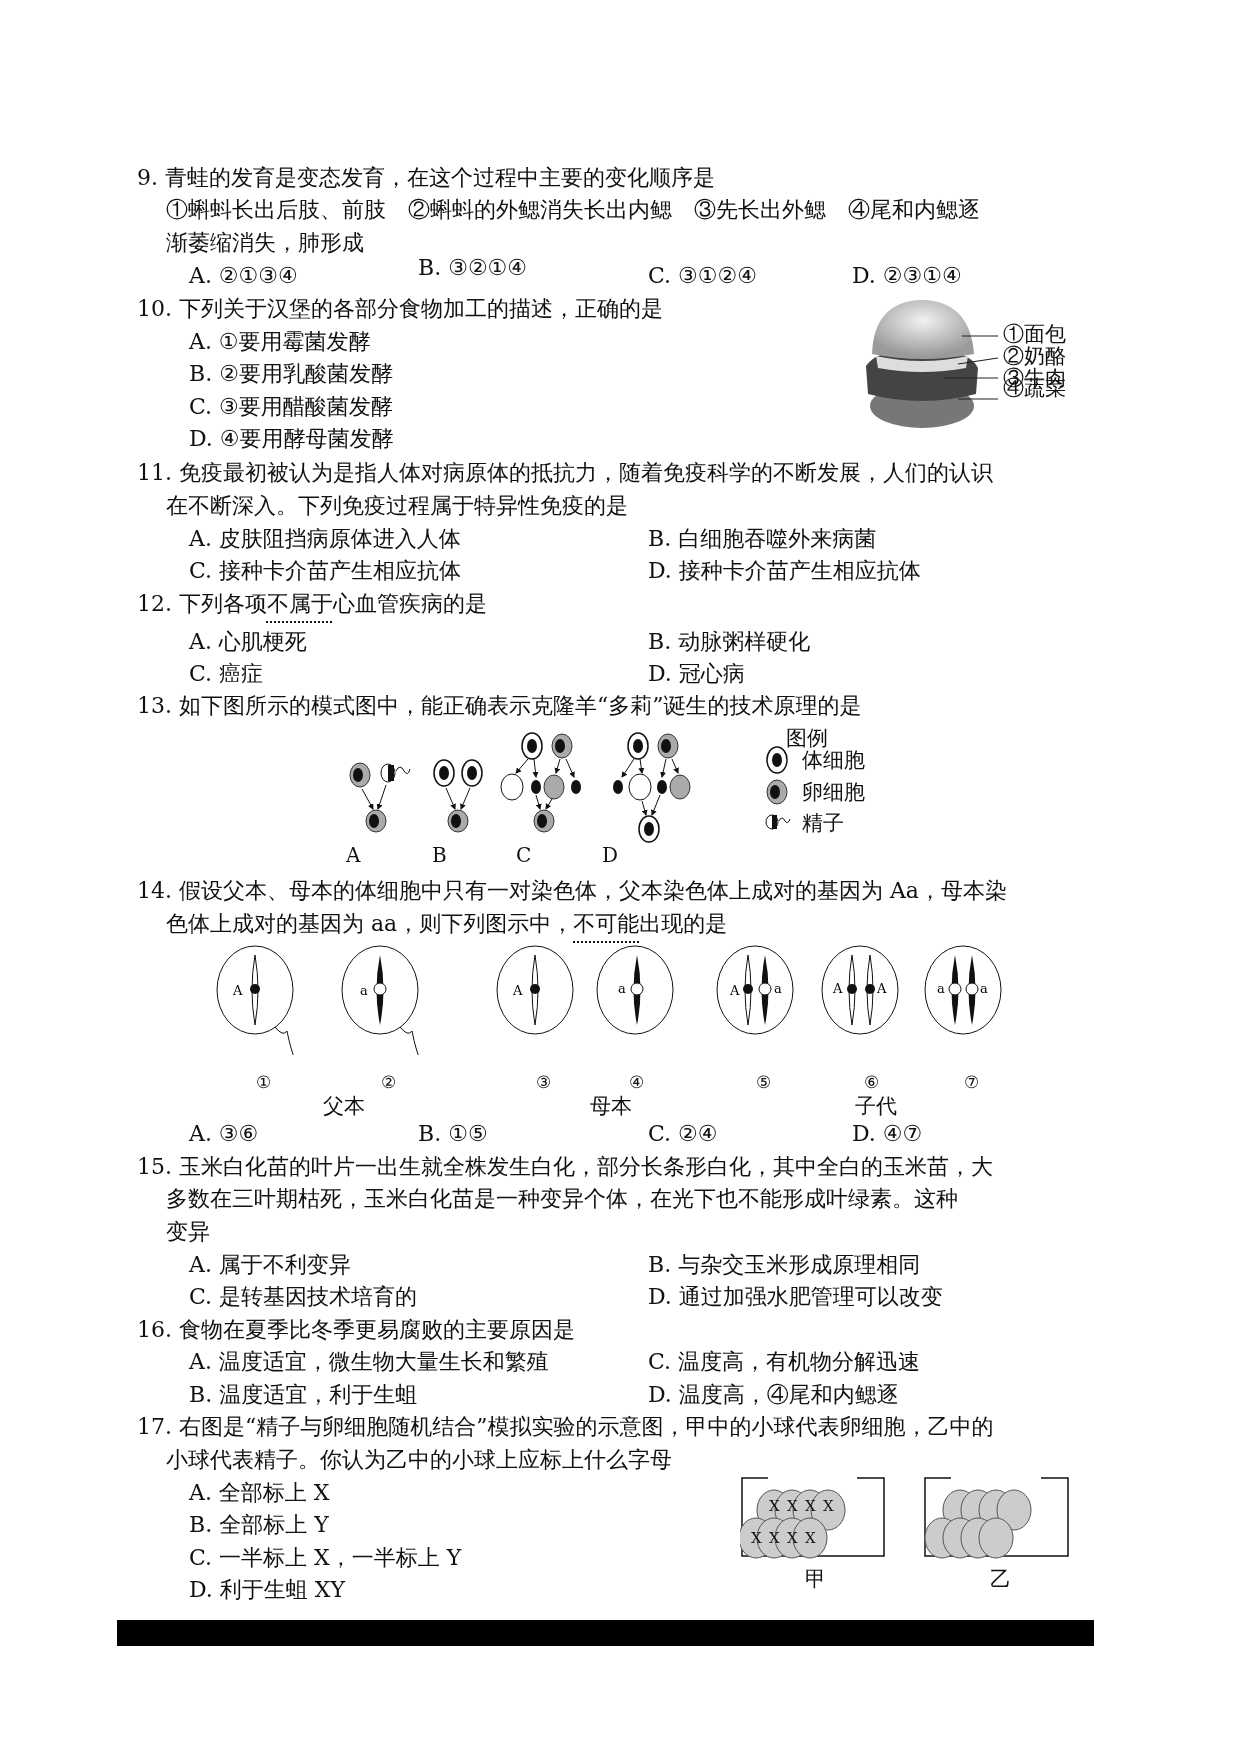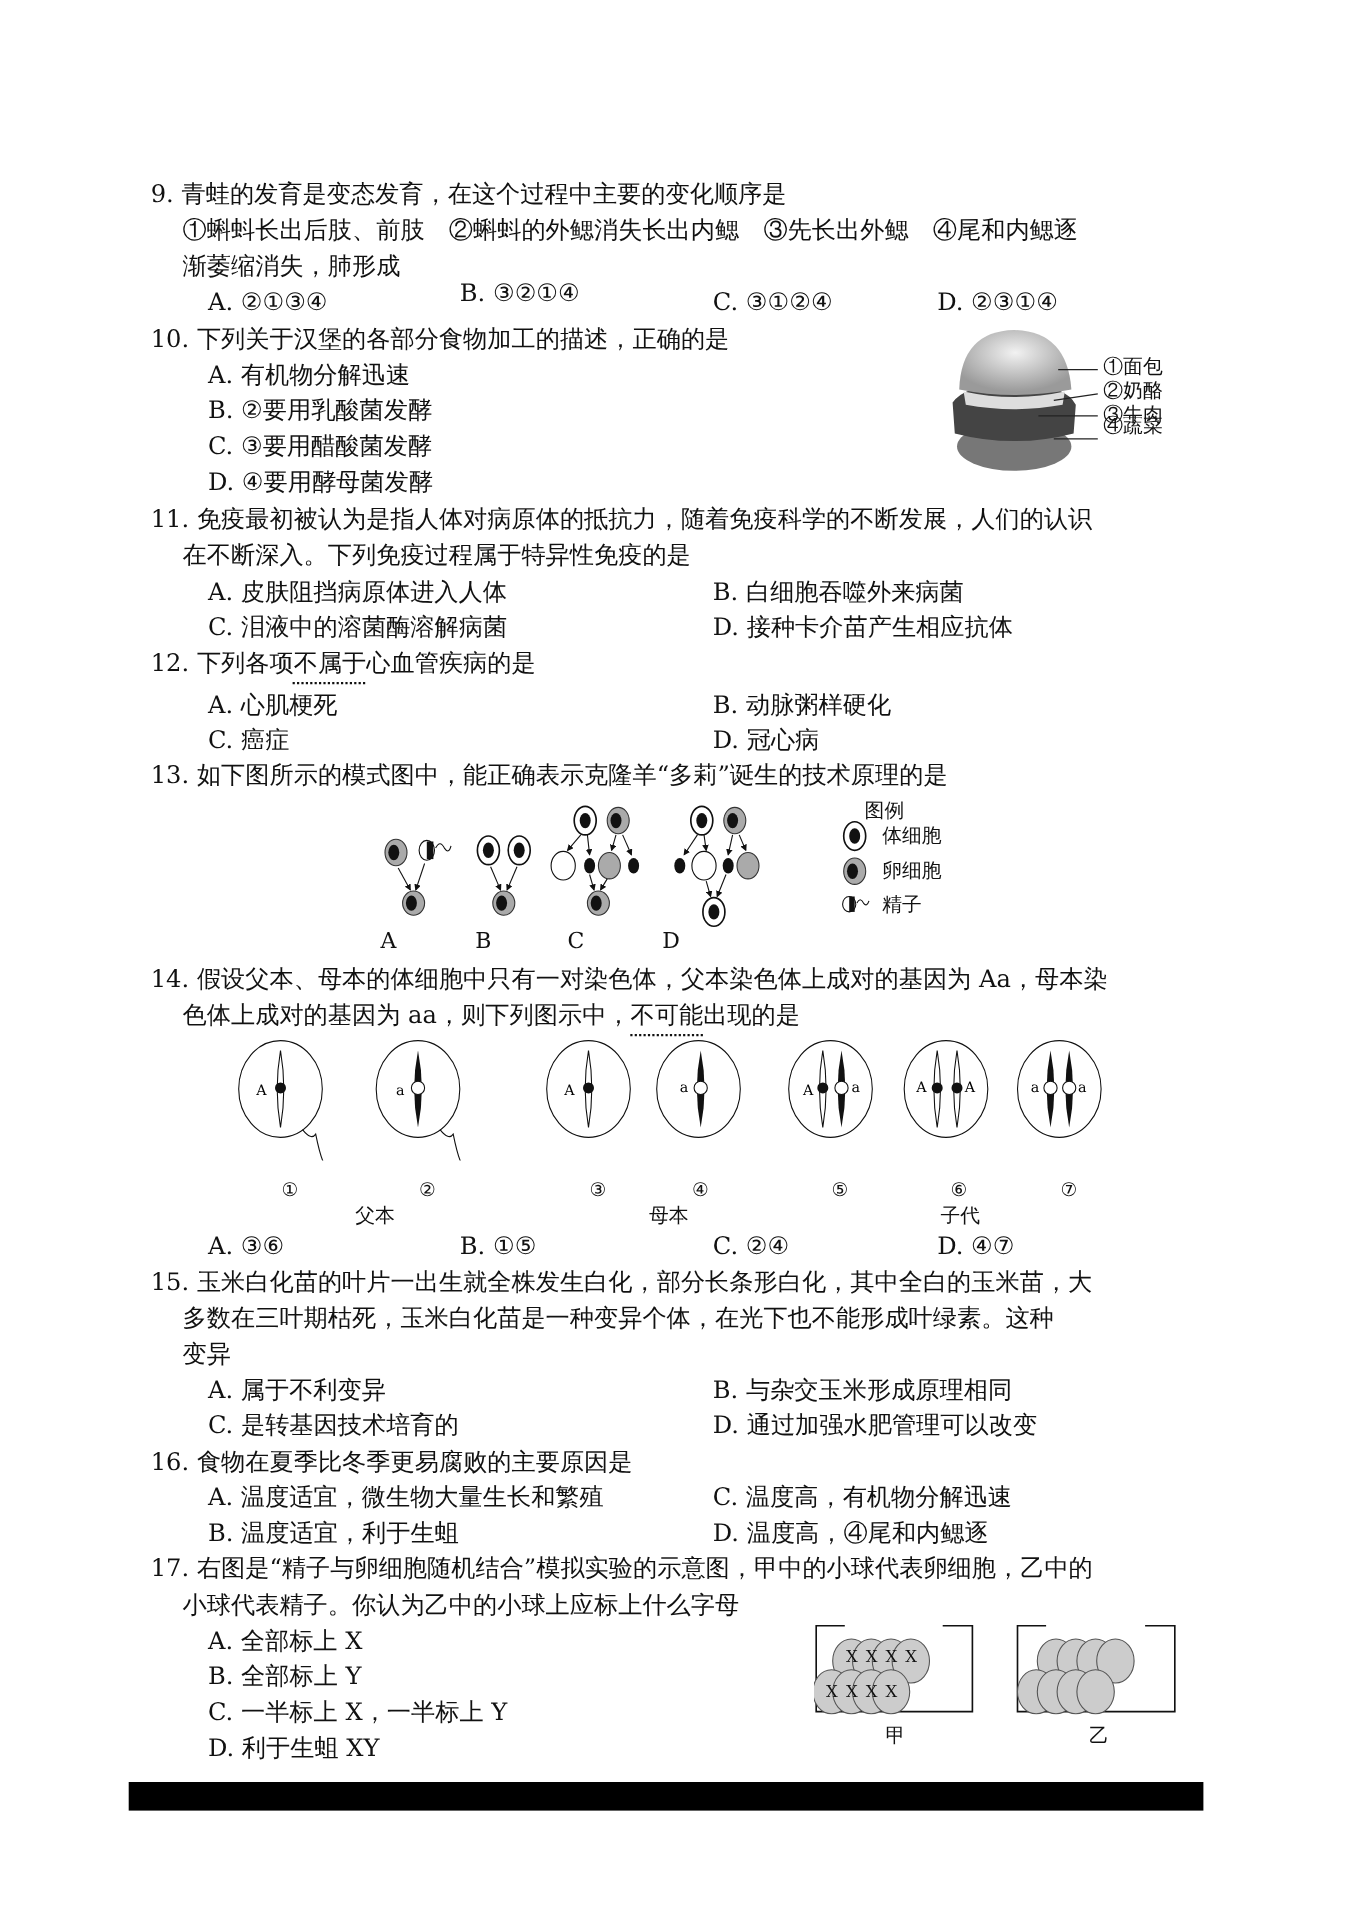--- a/index.html
+++ b/index.html
@@ -5,35 +5,35 @@
   html,body{margin:0;padding:0;background:#fff;}
   body{width:1240px;height:1754px;position:relative;overflow:hidden;
        font-family:"DejaVu Serif","Liberation Serif",serif;color:#111;font-size:22px;}
   .abs{position:absolute;white-space:nowrap;line-height:30px;}
   .q{left:137px;}
   .ind{left:166px;}
   .opt{left:189px;}
   .col2{left:648px;}
   .bar{position:absolute;left:117px;top:1620px;width:977px;height:26px;background:#000;}
   svg text{font-family:"DejaVu Serif","Liberation Serif",serif;}
-  .cap{font-size:18px;}
+  .cap{font-size:21px;}
 </style>
 </head>
 <body>
 
 <div class="abs q" style="top:163px">9. 青蛙的发育是变态发育，在这个过程中主要的变化顺序是</div>
 <div class="abs ind" style="top:195px">①蝌蚪长出后肢、前肢　②蝌蚪的外鳃消失长出内鳃　③先长出外鳃　④尾和内鳃逐</div>
 <div class="abs ind" style="top:228px">渐萎缩消失，肺形成</div>
 <div class="abs opt" style="top:261px">A. ②①③④</div>
 <div class="abs" style="top:253px;left:418px">B. ③②①④</div>
 <div class="abs" style="top:261px;left:648px">C. ③①②④</div>
 <div class="abs" style="top:261px;left:852px">D. ②③①④</div>
 
 <div class="abs q" style="top:294px">10. 下列关于汉堡的各部分食物加工的描述，正确的是</div>
-<div class="abs opt" style="top:327px">A. 有机物分解迅速</div>
+<div class="abs opt" style="top:327px">A. ①要用霉菌发酵</div>
 <div class="abs opt" style="top:359px">B. ②要用乳酸菌发酵</div>
 <div class="abs opt" style="top:392px">C. ③要用醋酸菌发酵</div>
 <div class="abs opt" style="top:424px">D. ④要用酵母菌发酵</div>
 
 <div style="position:absolute;left:858px;top:296px;width:220px;height:135px;">
   <svg width="220" height="135" viewBox="0 0 220 135">
     <defs>
       <radialGradient id="bun" cx="50%" cy="35%" r="60%">
         <stop offset="0" stop-color="#f2f2f2"></stop>
           <stop offset="1" stop-color="#9a9a9a"></stop>
@@ -51,21 +51,21 @@
   <div class="abs cap" style="left:145px;top:28px;line-height:20px">①面包</div>
   <div class="abs cap" style="left:145px;top:50px;line-height:20px">②奶酪</div>
   <div class="abs cap" style="left:145px;top:72px;line-height:20px">③牛肉</div>
   <div class="abs cap" style="left:145px;top:82px;line-height:20px">④蔬菜</div>
 </div>
 
 <div class="abs q" style="top:458px">11. 免疫最初被认为是指人体对病原体的抵抗力，随着免疫科学的不断发展，人们的认识</div>
 <div class="abs ind" style="top:491px">在不断深入。下列免疫过程属于特异性免疫的是</div>
 <div class="abs opt" style="top:524px">A. 皮肤阻挡病原体进入人体</div>
 <div class="abs col2" style="top:524px">B. 白细胞吞噬外来病菌</div>
-<div class="abs opt" style="top:556px">C. 泪液中的溶菌酶溶解病菌</div>
+<div class="abs opt" style="top:556px">C. 接种卡介苗产生相应抗体</div>
 <div class="abs col2" style="top:556px">D. 接种卡介苗产生相应抗体</div>
 
 <div class="abs q" style="top:589px">
   <span>12. 下列各项</span><span class="emph" style="text-decoration:underline dotted;text-underline-offset:10px;">不属于</span><span>心血管疾病的是</span>
 </div>
 <div class="abs opt" style="top:627px">A. 心肌梗死</div>
 <div class="abs col2" style="top:627px">B. 动脉粥样硬化</div>
 <div class="abs opt" style="top:659px">C. 癌症</div>
 <div class="abs col2" style="top:659px">D. 冠心病</div>
 

